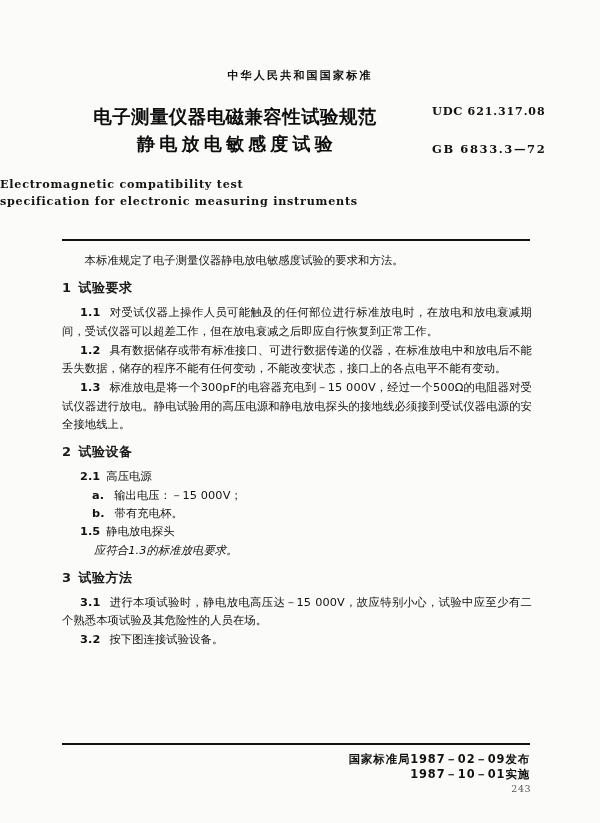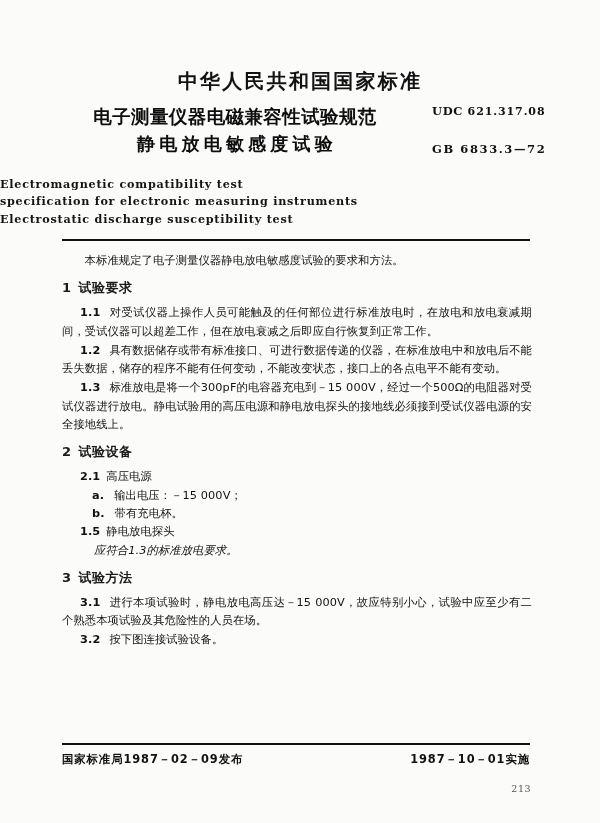--- a/index.html
+++ b/index.html
@@ -22,21 +22,21 @@
     background: #fbfbf9;
   }
 
   
   .national-line {
     position: absolute;
     top: 68px;
     left: 0;
     width: 600px;
     text-align: center;
-    font-size: 20px;
+    font-size: 11px;
     font-weight: bold;
     letter-spacing: 2.2px;
     color: #121212;
   }
 
   .title-block {
     position: absolute;
     top: 104px;
     left: 55px;
     width: 360px;
@@ -176,20 +176,21 @@
 
   
   .footer {
     position: absolute;
     top: 752px;
     left: 62px;
     width: 468px;
     display: flex;
     justify-content: space-between;
     align-items: flex-end;
+    flex-direction: column;
   }
   .footer-left, .footer-right {
     font-size: 11.4px;
     font-weight: bold;
     letter-spacing: 0.9px;
     color: #111;
   }
   .page-number {
     position: absolute;
     top: 783px;
@@ -218,21 +219,20 @@
     <div class="code-udc">
       <span>UDC</span>
       <span class="num">621.317.08</span>
     </div>
     <div class="code-gb">GB 6833.3—72</div>
   </div>
 
   <div class="eng-title">
     <div>Electromagnetic compatibility test</div>
     <div>specification for electronic measuring instruments</div>
-    <div>Electrostatic discharge susceptibility test</div>
   </div>
 
   <div class="rule-top"></div>
 
   <div class="body-area">
 
     <p class="para intro">本标准规定了电子测量仪器静电放电敏感度试验的要求和方法。</p>
 
     <div class="sec-head">
       <span class="n">1</span><span>试验要求</span>
@@ -276,15 +276,15 @@
 
   </div>
 
   <div class="rule-bottom"></div>
 
   <div class="footer">
     <div class="footer-left">国家标准局1987－02－09发布</div>
     <div class="footer-right">1987－10－01实施</div>
   </div>
 
-  <div class="page-number">213</div>
+  <div class="page-number">243</div>
 
 </div>
 
 </body></html>

